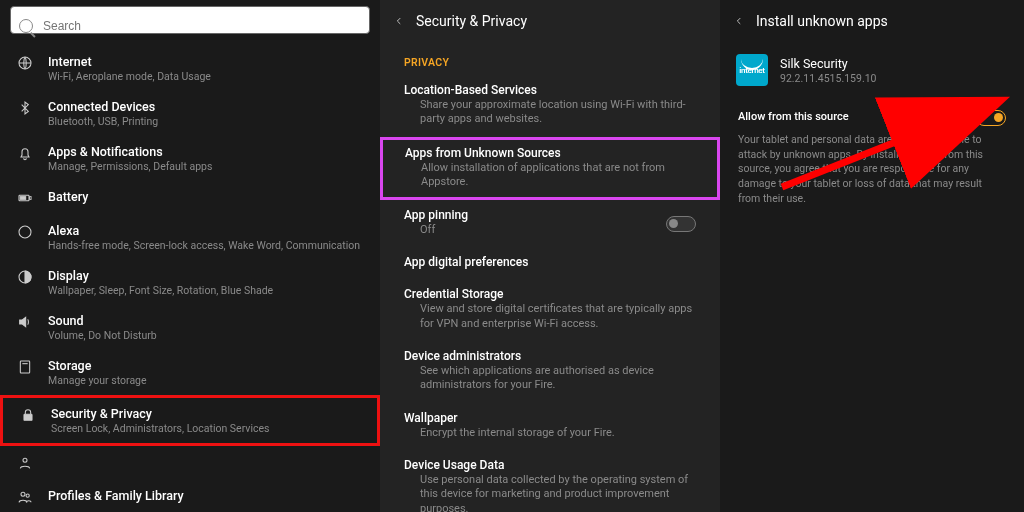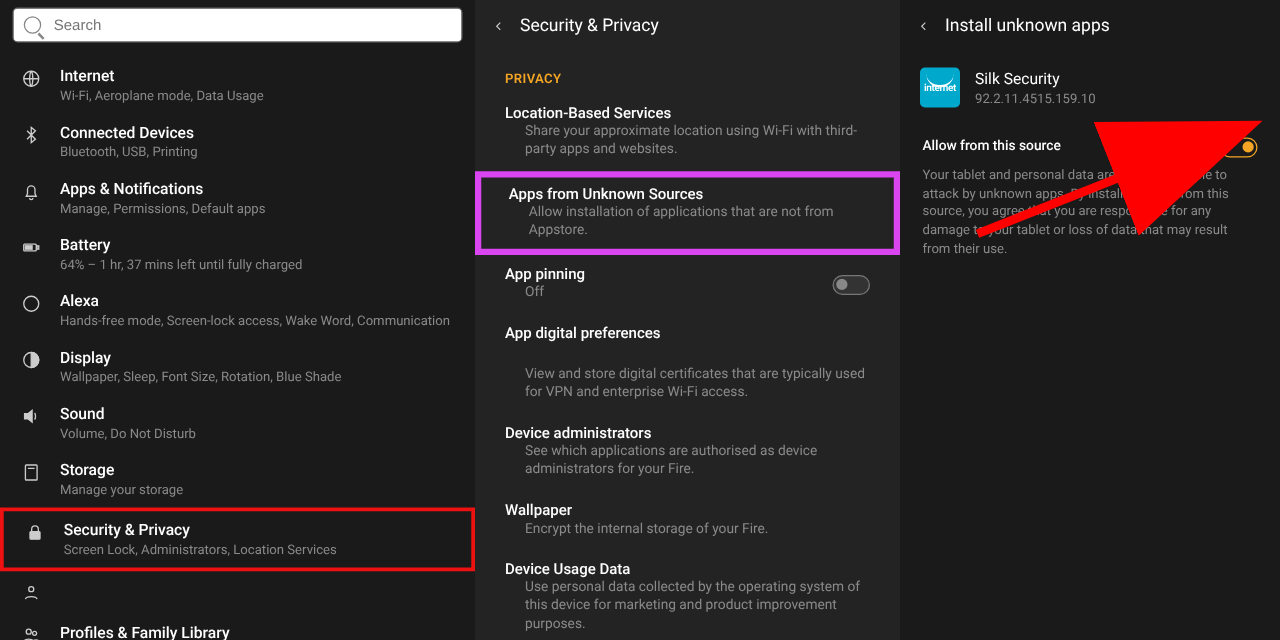--- a/index.html
+++ b/index.html
@@ -21,21 +21,21 @@
   .panel-left { width: 380px; background: #1a1a1a; }
   .panel-mid { width: 340px; background: #232323; }
   .panel-right { width: 304px; background: #1a1a1a; }
 
   
   .search-wrap {
     margin: 6px 10px 8px 10px;
     background: #fff;
     border-radius: 4px;
     display: flex;
-    align-items: center;
+    align-items: flex-end;
     height: 28px;
     padding: 0 8px;
     border: 1px solid #666;
   }
   .search-wrap .sicon {
     width: 14px; height: 14px;
     border: 1.5px solid #888;
     border-radius: 50%;
     position: relative;
   }
@@ -92,21 +92,21 @@
     color: #f5a524;
     font-size: 10.5px;
     font-weight: 600;
     padding: 12px 24px 6px 24px;
     letter-spacing: 0.3px;
   }
   .setting-item {
     padding: 8px 24px 10px 24px;
     position: relative;
   }
-  .setting-item.hl-red { border: 5px solid #d946ef; padding: 6px 22px 8px 22px; }
+  .setting-item.hl-red { border: 3px solid #d946ef; padding: 6px 22px 8px 22px; }
   .setting-title { font-size: 12px; color: #fff; font-weight: 500; }
   .setting-sub { font-size: 11px; color: #8a8a8a; margin-top: 1px; line-height: 1.3; margin-left: 16px; }
   .toggle {
     position: absolute;
     right: 24px; top: 50%;
     transform: translateY(-50%);
     width: 30px; height: 16px;
     border-radius: 10px;
     border: 1.5px solid #777;
     background: #333;
@@ -232,21 +232,20 @@
     <div class="menu-item">
       <span class="menu-icon">
         <svg class="icon" viewBox="0 0 24 24" fill="none" stroke="currentColor" stroke-width="1.6">
             <rect x="3" y="8" width="15" height="8" rx="1"></rect>
             <rect x="19" y="10" width="2" height="4"></rect>
             <rect x="5" y="10" width="8" height="4" fill="currentColor"></rect>
           </svg>
       </span>
       <div class="menu-text">
         <div class="menu-label">Battery</div>
-        <div class="menu-sub">64% – 1 hr, 37 mins left until fully charged</div>
       </div>
     </div>
 
     <div class="menu-item">
       <span class="menu-icon">
         <svg class="icon" viewBox="0 0 24 24" fill="none" stroke="currentColor" stroke-width="1.6">
             <circle cx="12" cy="12" r="9"></circle>
           </svg>
       </span>
       <div class="menu-text">
@@ -360,21 +359,22 @@
     <div class="setting-title">App pinning</div>
     <div class="setting-sub">Off</div>
     <span class="toggle"></span>
   </div>
 
   <div class="setting-item">
     <div class="setting-title">App digital preferences</div>
   </div>
 
   <div class="setting-item">
-    <div class="setting-sub">View and store digital certificates that are typically used for VPN and enterprise Wi-Fi access.</div>
+    <div class="setting-title">Credential Storage</div>
+    <div class="setting-sub">View and store digital certificates that are typically apps for VPN and enterprise Wi-Fi access.</div>
   </div>
 
   <div class="setting-item">
     <div class="setting-title">Device administrators</div>
     <div class="setting-sub">See which applications are authorised as device administrators for your Fire.</div>
   </div>
 
   <div class="setting-item">
     <div class="setting-title">Wallpaper</div>
     <div class="setting-sub">Encrypt the internal storage of your Fire.</div>

